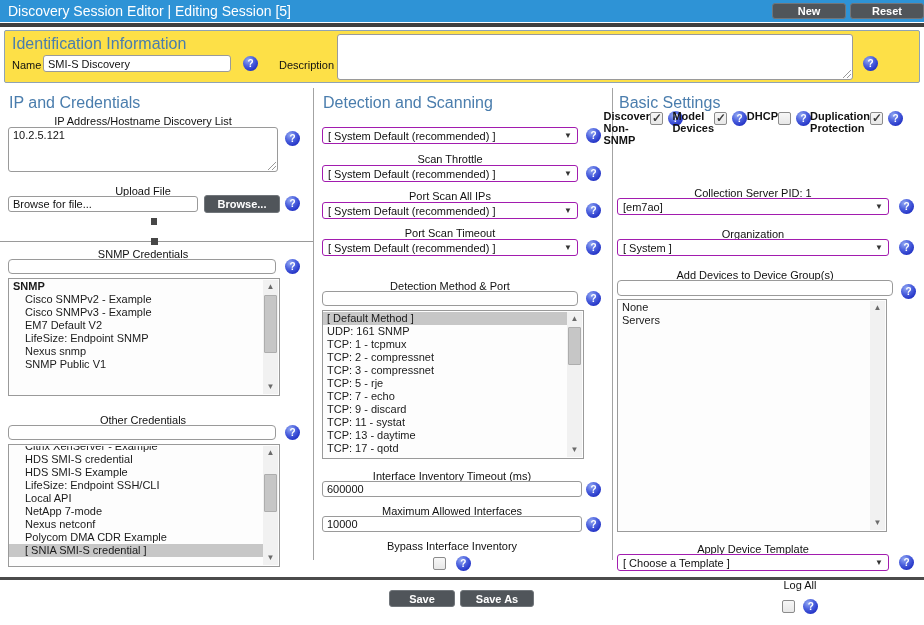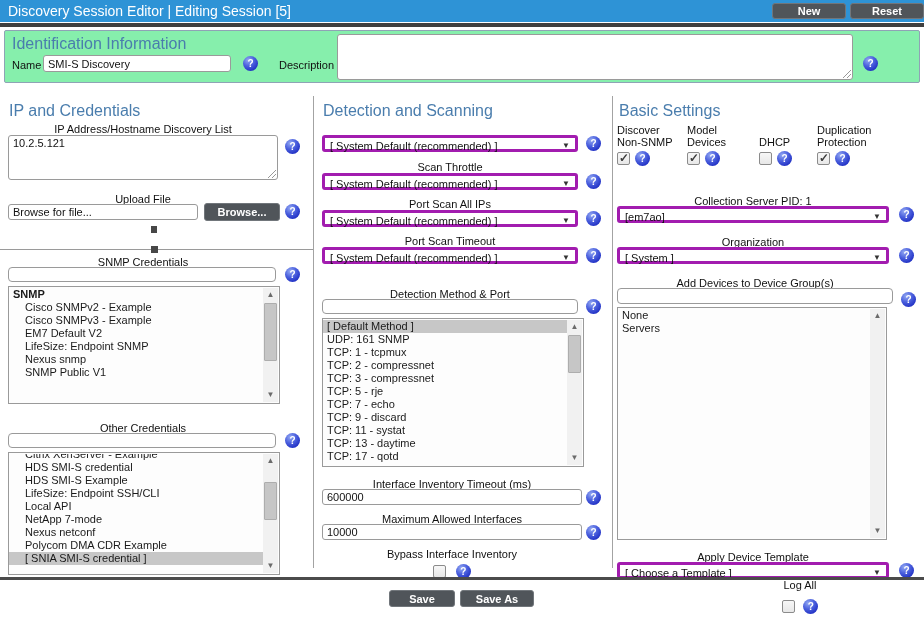--- a/index.html
+++ b/index.html
@@ -9,46 +9,46 @@
   
   .titlebar { position:absolute; top:0; left:0; width:924px; height:22px; background:#2e93d6; display:flex; align-items:center; }
   .titlebar .title { color:#fff; font-size:14px; padding-left:8px; white-space:nowrap; }
   .tb-buttons { margin-left:auto; display:flex; gap:4px; }
   .btn { background:#50555a; border:1px solid #71767b; color:#fff; font-weight:bold; font-size:11px;
          border-radius:3px; text-align:center; font-family:inherit; cursor:pointer; }
   .tb-btn { width:74px; height:16px; line-height:13px; }
   .darkbar { position:absolute; top:23px; left:0; width:924px; height:4px; background:#3f3f3f; }
 
   
-  .ident-box { position:absolute; top:30px; left:4px; width:916px; height:53px; border:1px solid #8fa3b5; border-radius:2px; background:#86efac; }
+  .ident-box { position:absolute; top:30px; left:4px; width:916px; height:53px; border:1px solid #8fa3b5; border-radius:2px; background:#fde047; }
   .sec-hdr { font-size:16px; color:#4a7dad; font-weight:normal; white-space:nowrap; }
   .ident-box .sec-hdr { position:absolute; left:7px; top:4px; }
   .flabel { font-size:11px; color:#111; white-space:nowrap; }
   .ti { border:1px solid #9a9a9a; border-radius:3px; font-size:11px; padding:0 4px; font-family:inherit; background:#fff; color:#111; height:17px; }
   .ta { border:1px solid #9a9a9a; border-radius:3px; font-size:11px; padding:1px 4px; font-family:inherit; background:#fff; color:#111; resize:none; overflow:hidden; }
   .grip { position:absolute; width:9px; height:9px; pointer-events:none;
           background:linear-gradient(135deg, transparent 0 52%, #999 52% 60%, transparent 60% 74%, #999 74% 82%, transparent 82%); }
 
   .help { display:inline-block; width:15px; height:15px; border-radius:50%;
           background:radial-gradient(circle at 35% 28%, #93a9f2 0%, #4c61de 40%, #2434c6 75%, #18249b 100%);
           color:#fff; font-size:10px; font-weight:bold; text-align:center; line-height:15px; vertical-align:middle; cursor:pointer; }
   .help::after { content:"?"; }
 
   
   .columns { position:absolute; top:84px; left:0; width:924px; height:493px; }
-  .col { position:absolute; top:12px; height:472px; }
+  .col { position:absolute; top:4px; height:472px; }
   .col1 { left:0; width:314px; border-right:1px solid #a3a3a3; }
   .col2 { left:314px; width:299px; border-right:1px solid #a3a3a3; }
   .col3 { left:613px; width:311px; }
   .col .sec-hdr { position:absolute; top:6px; left:9px; }
   .clabel { position:absolute; text-align:center; font-size:11px; color:#111; white-space:nowrap; }
   .abs { position:absolute; }
 
   
-  .select { position:absolute; height:17px; border:3px solid #a21caf; border-radius:3px; background:#fff; cursor:pointer; }
+  .select { position:absolute; height:17px; border:1px solid #a21caf; border-radius:3px; background:#fff; cursor:pointer; }
   .select .val { position:absolute; left:5px; top:2px; font-size:11px; color:#111; white-space:nowrap; }
   .select .caret { position:absolute; right:5px; top:3px; font-size:8px; color:#333; }
 
   
   .listbox { position:absolute; border:1px solid #9a9a9a; background:#fdfdfd; overflow:hidden; }
   .rows { position:absolute; left:0; top:1px; right:16px; bottom:0; overflow:hidden; }
   .row { height:13px; line-height:13px; font-size:11px; padding-left:4px; white-space:nowrap; color:#1a1a1a; cursor:default; }
   .indent-items .row:not(.group) { padding-left:16px; }
   .row.group { font-weight:bold; }
   .row.selected { background:#c7c7c7; }
@@ -63,21 +63,21 @@
         background:linear-gradient(#f7f7f7,#e7e7e7); position:relative; vertical-align:middle; cursor:pointer; }
   .cb.on::after { content:"\2713"; position:absolute; left:1px; top:-2px; font-size:12px; font-weight:bold; color:#3c3c3c; }
 
   
   .tick { position:absolute; width:6px; height:7px; background:#474747; }
   .split { position:absolute; left:0; width:100%; border-top:1px solid #9a9a9a; }
   .split .handle { position:absolute; left:151px; top:-4px; width:7px; height:7px; background:#474747; }
 
   
   .cbgroup { position:absolute; top:22px; left:0; width:100%; height:48px; }
-  .cbcol { position:absolute; display:flex; flex-direction:column; justify-content:flex-end; height:48px; }
+  .cbcol { position:absolute; display:flex; justify-content:flex-end; height:48px;font-weight:bold; }
   .cbcol div.cblabel { font-size:11px; color:#111; line-height:12px; margin-bottom:2px; }
   .cbcol .cbrow { height:16px; display:flex; align-items:center; gap:5px; }
   .cbgroup div.cbcol:nth-of-type(1) { left:4px;   width:66px; }
   .cbgroup div.cbcol:nth-of-type(2) { left:74px;  width:60px; }
   .cbgroup div.cbcol:nth-of-type(3) { left:146px; width:52px; }
   .cbgroup div.cbcol:nth-of-type(4) { left:204px; width:86px; }
 
   
   .footline { position:absolute; top:577px; left:0; width:924px; height:3px; background:#4b4b4b; }
   .save-btn { position:absolute; top:590px; height:17px; }

